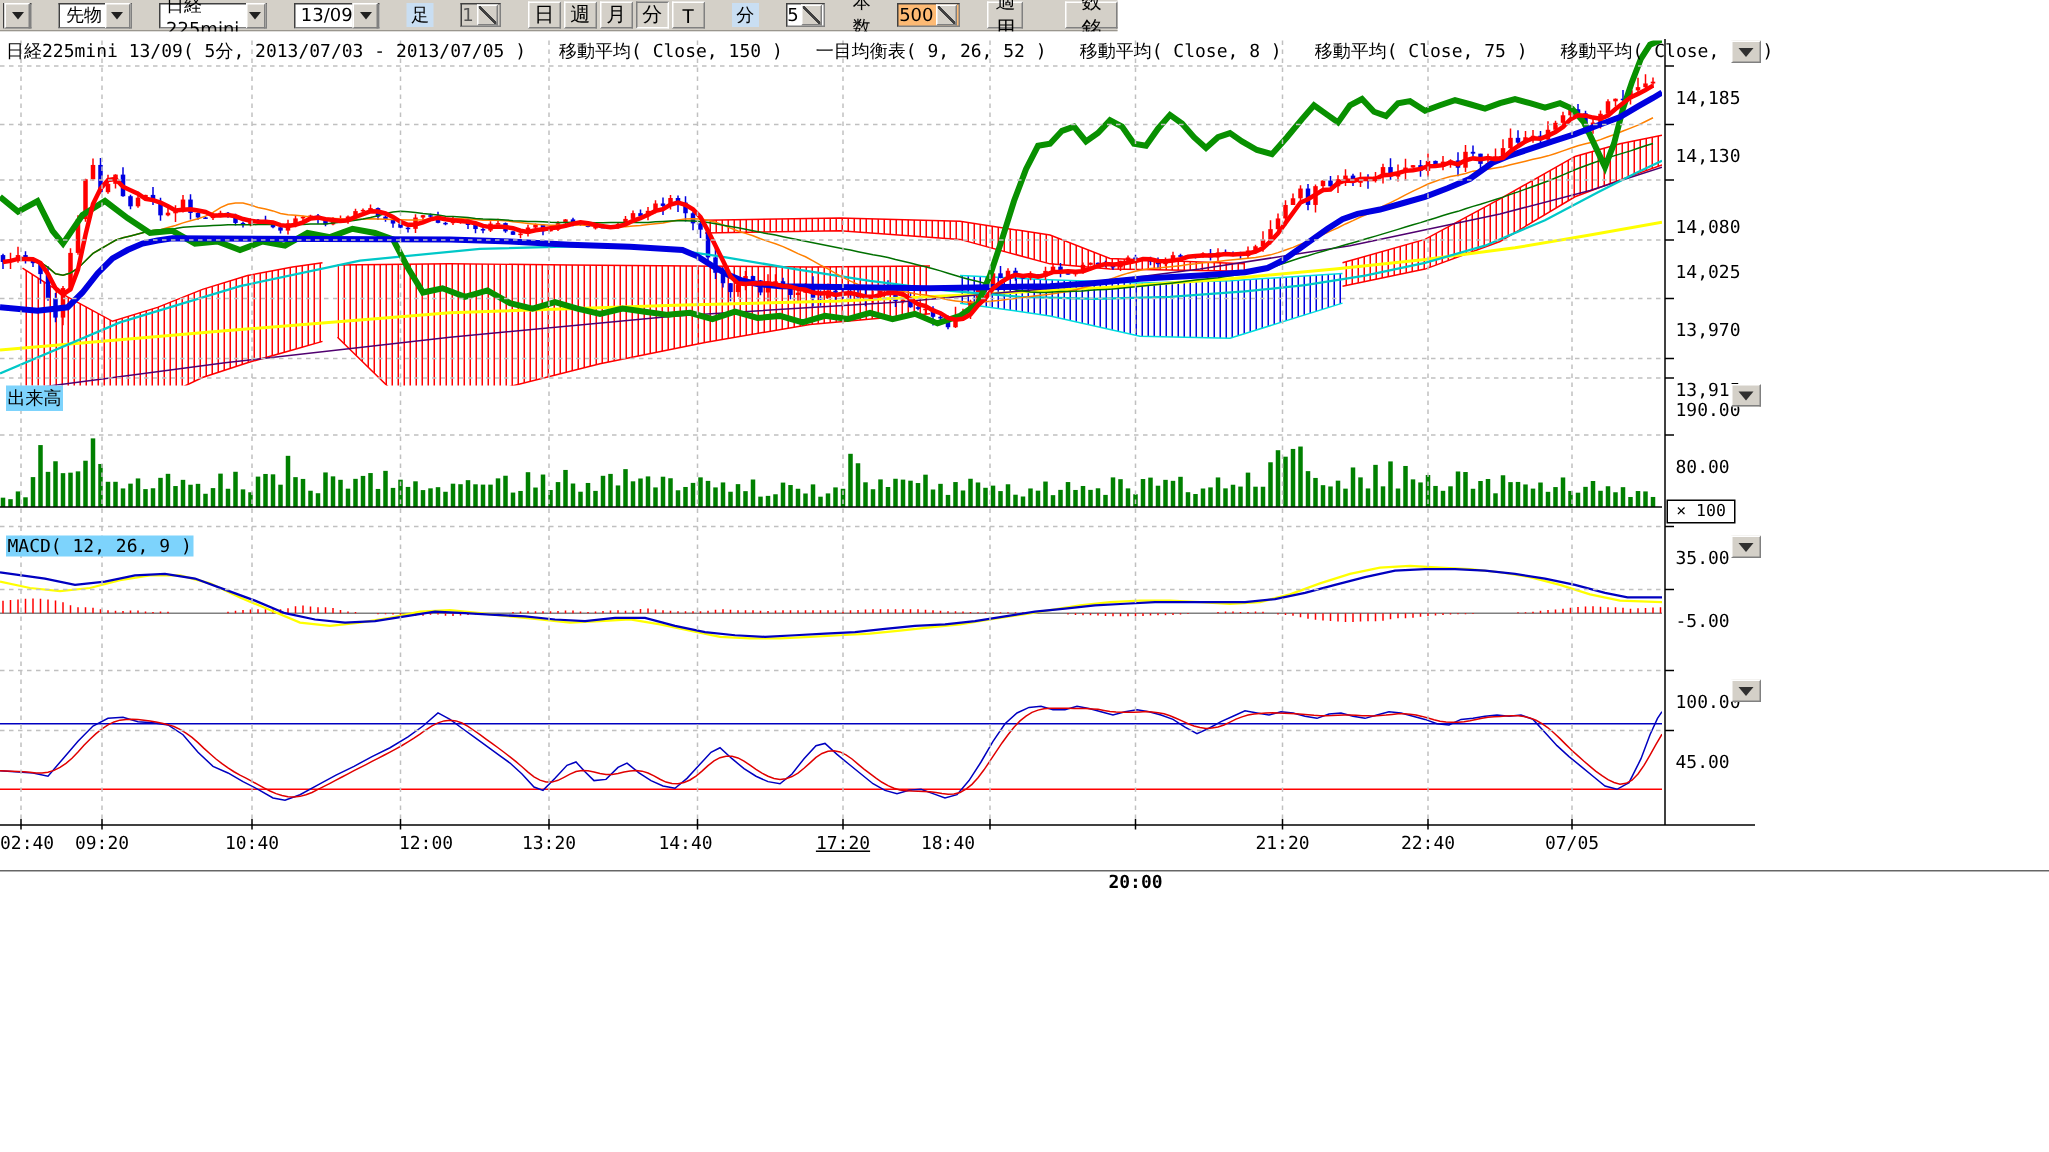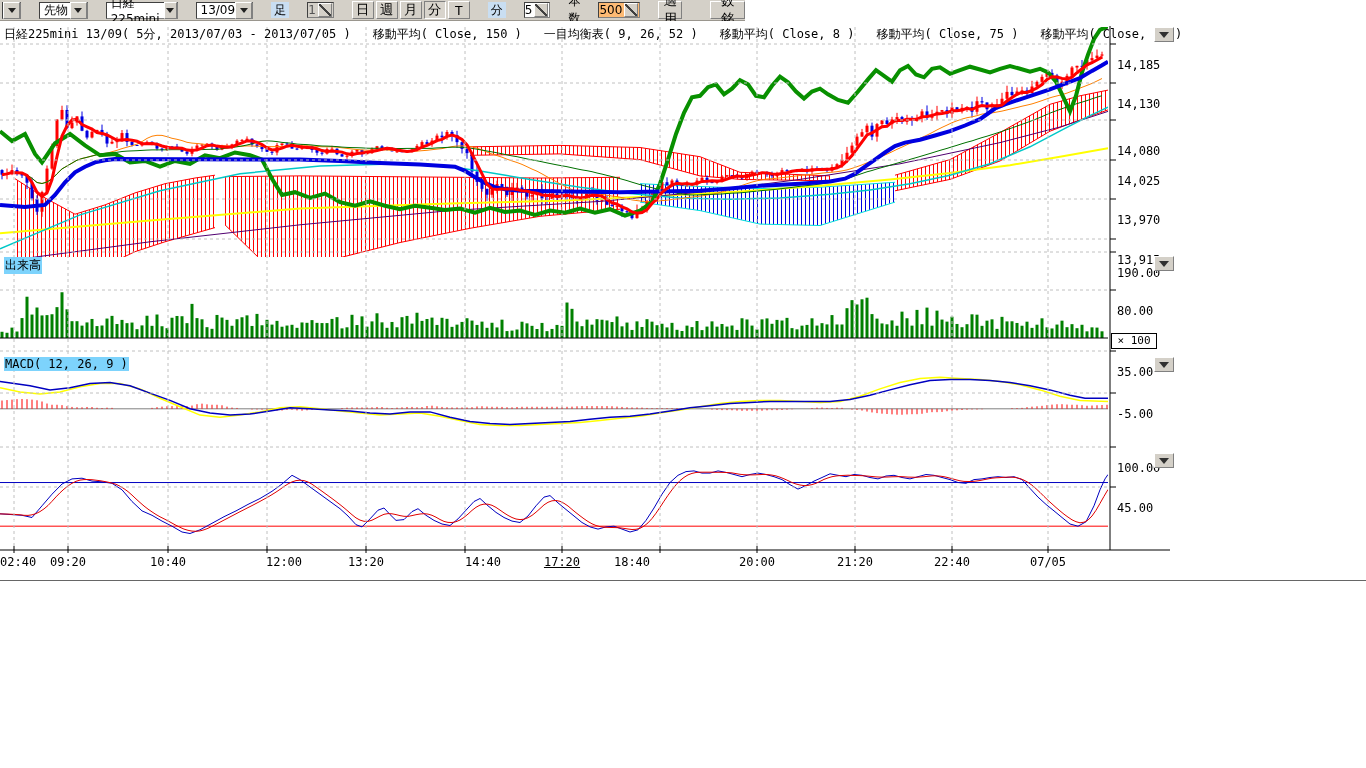--- a/index.html
+++ b/index.html
@@ -1078,24 +1078,24 @@
         <div style="left: 1117px; top: 283px; position: absolute;">80.00</div>
         <div style="left: 1117px; top: 344px; position: absolute;">35.00</div>
         <div style="left: 1117px; top: 386px; position: absolute;">-5.00</div>
         <div style="left: 1117px; top: 440px; position: absolute;">100.00</div>
         <div style="left: 1117px; top: 480px; position: absolute;">45.00</div>
         <div style="left: 0px; top: 534px; position: absolute;">02:40</div>
         <div style="left: 68px; transform: translateX(-50%); top: 534px; position: absolute; text-align: center;">09:20</div>
         <div style="left: 168px; transform: translateX(-50%); top: 534px; position: absolute;">10:40</div>
         <div style="left: 267px; transform: translateX(-50%); top: 534px; position: absolute; margin-left: 17px;">12:00</div>
         <div style="left: 366px; transform: translateX(-50%); top: 534px; position: absolute;">13:20</div>
-        <div style="left: 483px; transform: translateX(-50%); top: 534px; position: absolute;">14:40</div>
+        <div style="left: 457px; transform: translateX(-50%); top: 534px; position: absolute;">14:40</div>
         <div style="left: 562px; transform: translateX(-50%); top: 534px; position: absolute; text-decoration: underline;">17:20</div>
         <div style="left: 632px; transform: translateX(-50%); top: 534px; position: absolute;">18:40</div>
-        <div style="left: 757px; transform: translateX(-50%); top: 534px; position: absolute;">20:00</div>
+        <div style="left: 757px; transform: translateX(-50%); top: 560px; position: absolute; font-weight: bold;">20:00</div>
         <div style="left: 855px; transform: translateX(-50%); top: 534px; position: absolute;">21:20</div>
         <div style="left: 952px; transform: translateX(-50%); top: 534px; position: absolute;">22:40</div>
         <div style="left: 1048px; transform: translateX(-50%); top: 534px; position: absolute;">07/05</div>
       </div>
     <div class="ddbtn" style="top:6px;">
         <span class="tri"></span>
       </div>
     <div class="ddbtn" style="top:235px;">
         <span class="tri"></span>
       </div>

